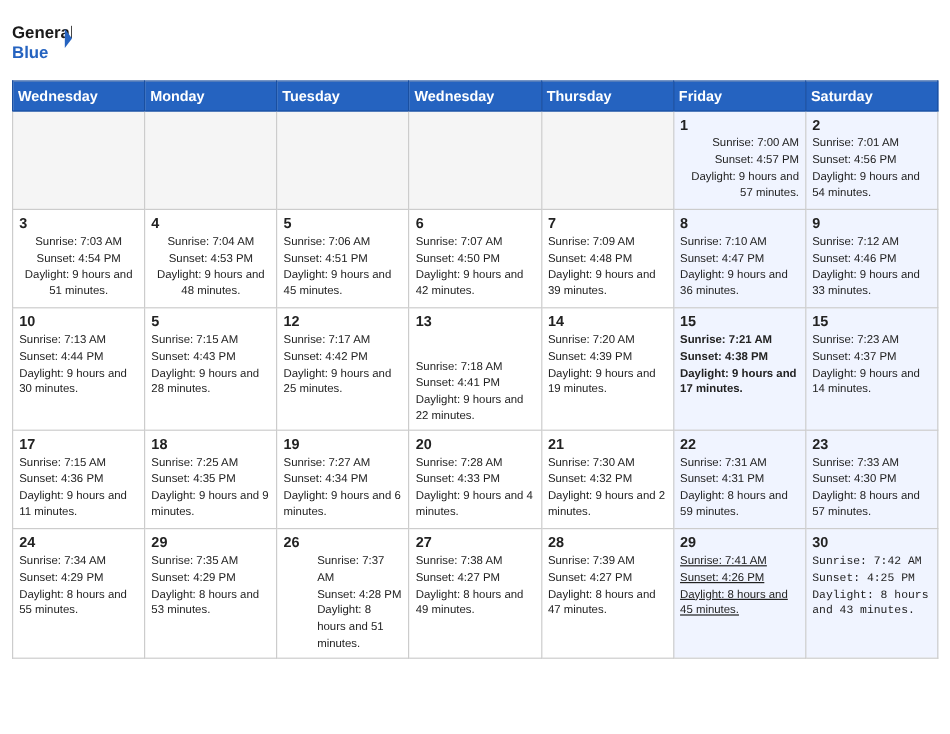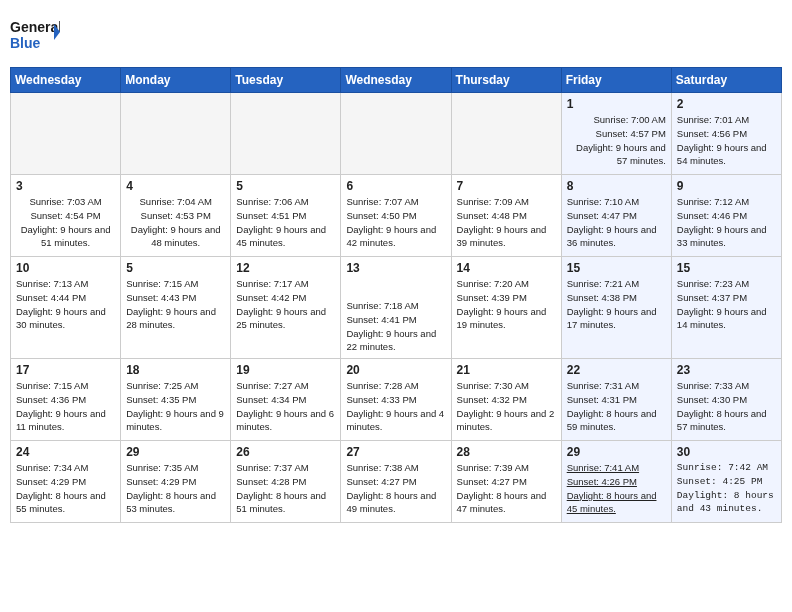--- a/index.html
+++ b/index.html
@@ -193,21 +193,21 @@
 Daylight: 9 hours and 22 minutes.</div>
         </td>
         <td>
           <span class="day-num">14</span>
           <div class="day-info" style="white-space: pre-line;">Sunrise: 7:20 AM
 Sunset: 4:39 PM
 Daylight: 9 hours and 19 minutes.</div>
         </td>
         <td class="shaded">
           <span class="day-num">15</span>
-          <div class="day-info" style="white-space: pre-line;">Sunrise: 7:21 AM
+          <div class="day-info" style="white-space: pre-line; font-weight: bold;">Sunrise: 7:21 AM
 Sunset: 4:38 PM
 Daylight: 9 hours and 17 minutes.</div>
         </td>
         <td class="shaded">
           <span class="day-num">15</span>
           <div class="day-info" style="white-space: pre-line;">Sunrise: 7:23 AM
 Sunset: 4:37 PM
 Daylight: 9 hours and 14 minutes.</div>
         </td>
       </tr>
@@ -263,21 +263,21 @@
 Daylight: 8 hours and 55 minutes.</div>
         </td>
         <td>
           <span class="day-num">29</span>
           <div class="day-info" style="white-space: pre-line;">Sunrise: 7:35 AM
 Sunset: 4:29 PM
 Daylight: 8 hours and 53 minutes.</div>
         </td>
         <td>
           <span class="day-num">26</span>
-          <div class="day-info" style="white-space: pre-line;">Sunrise: 7:37 AM
+          <div class="day-info" style="white-space: pre-line; margin-left: 28px;">Sunrise: 7:37 AM
 Sunset: 4:28 PM
 Daylight: 8 hours and 51 minutes.</div>
         </td>
         <td>
           <span class="day-num">27</span>
           <div class="day-info" style="white-space: pre-line;">Sunrise: 7:38 AM
 Sunset: 4:27 PM
 Daylight: 8 hours and 49 minutes.</div>
         </td>
         <td>

